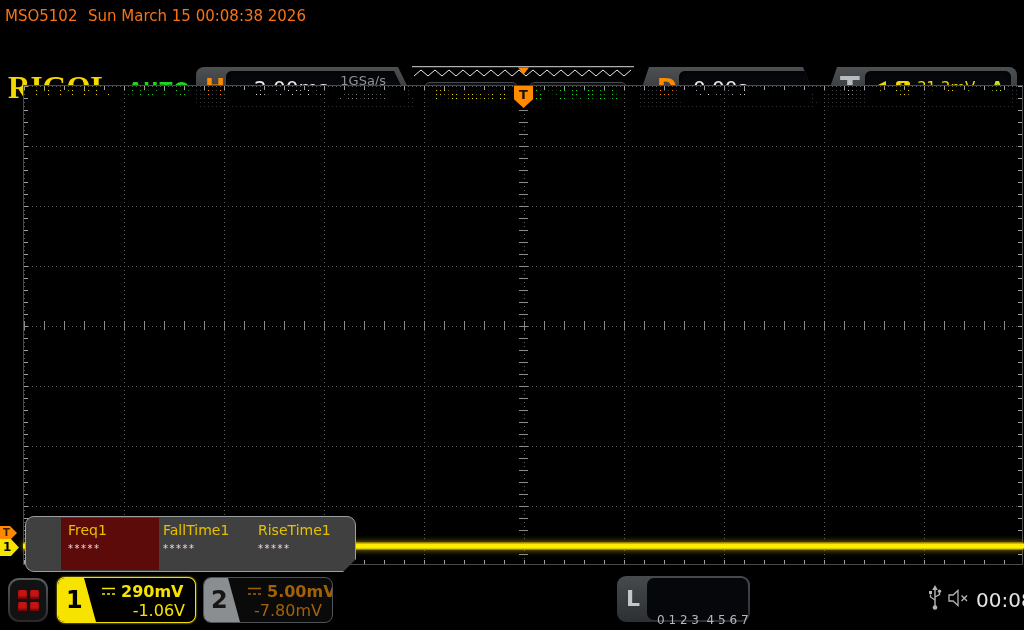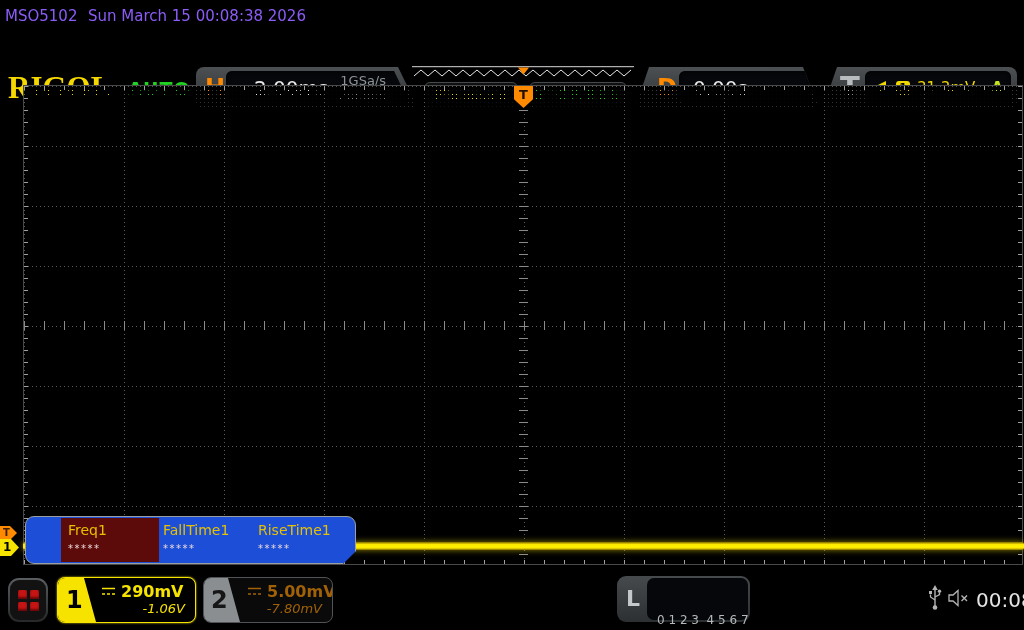--- a/index.html
+++ b/index.html
@@ -1,21 +1,21 @@
 <!DOCTYPE html>
 <html><head>
 <meta charset="utf-8">
 <style>
   * { margin:0; padding:0; box-sizing:border-box; }
   html,body { background:#000; }
   body { font-family:"DejaVu Sans", sans-serif; }
   #screen { position:relative; width:1024px; height:630px; background:#000; overflow:hidden; }
 
   
-  .topbar { position:absolute; left:0; top:0; width:1024px; height:30px; background:#000; color:#8b5cf6;padding-left:44px; }
+  .topbar { position:absolute; left:0; top:0; width:1024px; height:30px; background:#000; color:#f97316;padding-left:44px; }
   .topbar .model { position:absolute; left:5px; top:7px; font-size:15px; }
   .topbar .datetime { position:absolute; left:88px; top:7px; font-size:15px; }
 
   
   .header { position:absolute; left:0; top:30px; width:1024px; height:52px; background:#000; }
   .logo { position:absolute; left:8px; top:40px; font-family:"Liberation Serif", serif; font-weight:900; font-size:31px; letter-spacing:0px; color:#f5d800; font-style:normal; }
   .mode-auto { position:absolute; left:128px; top:48px; font-size:19px; font-weight:bold; color:#21d321; letter-spacing:1px; }
 
   .hd-box { position:absolute; background:linear-gradient(#4c5052,#2c3032); border-radius:8px; }
   .hd-inner { position:absolute; background:#05070a; border-radius:6px; box-shadow:inset 0 0 4px #000; }
@@ -62,37 +62,37 @@
   .trig-pos-marker { position:absolute; left:514px; top:86px; width:19px; height:22px; background:#ff8a00; clip-path:polygon(0 0,100% 0,100% 60%,50% 100%,0 60%); color:#201000; font-size:13px; font-weight:bold; text-align:center; line-height:17px; z-index:8; }
 
   .trace { position:absolute; left:23px; top:542px; width:1001px; height:8px; z-index:5;
     background:linear-gradient(to bottom, #7d6a00, #ffe800 30%, #fff200 55%, #ffe800 75%, #7d6a00);
     box-shadow:0 0 6px rgba(255,232,0,.55); border-radius:2px; }
 
   .trig-level-tag { position:absolute; left:0; top:526px; width:17px; height:14px; background:#ff8a00; clip-path:polygon(0 0, 10px 0, 100% 50%, 10px 100%, 0 100%); color:#402000; font-size:10px; font-weight:bold; line-height:14px; padding-left:3px; z-index:7; }
   .ch1-tag { position:absolute; left:0; top:539px; width:19px; height:17px; background:#f7e300; clip-path:polygon(0 0, 11px 0, 100% 50%, 11px 100%, 0 100%); color:#000; font-size:12px; font-weight:bold; line-height:17px; padding-left:3px; z-index:7; }
 
   
-  .meas-box { position:absolute; left:25px; top:516px; width:331px; height:48px; background:#1d4ed8; border:1px solid #9aa0a2; border-radius:9px; clip-path:polygon(0 0, 100% 0, 100% calc(100% - 13px), calc(100% - 13px) 100%, 0 100%); z-index:6; }
+  .meas-box { position:absolute; left:25px; top:516px; width:331px; height:56px; background:#404040; border:1px solid #9aa0a2; border-radius:9px; clip-path:polygon(0 0, 100% 0, 100% calc(100% - 13px), calc(100% - 13px) 100%, 0 100%); z-index:6; }
   .meas-cell-hl { position:absolute; left:35px; top:1px; bottom:1px; width:98px; background:#5c0a0a; }
   .meas-item { position:absolute; top:0; height:100%; }
   .meas-label { position:absolute; top:5px; font-size:14px; color:#e6c100; white-space:nowrap; }
   .meas-value { position:absolute; top:26px; font-size:10px; letter-spacing:1.5px; color:#ecdcdc; white-space:nowrap; }
   .meas-item.m0 { left:42px; } .meas-item.m1 { left:137px; } .meas-item.m2 { left:232px; }
 
   
   .bottombar { position:absolute; left:0; top:570px; width:1024px; height:60px; background:#000; }
   .quick-btn { position:absolute; left:8px; top:8px; width:40px; height:44px; border-radius:11px; background:linear-gradient(#5a5e60,#26282a); padding:2px; }
   .quick-btn .inner { width:100%; height:100%; background:#121212; border-radius:9px; display:grid; grid-template-columns:9px 9px; grid-template-rows:9px 9px; gap:3px; align-content:center; justify-content:center; }
   .quick-btn .sq { background:#c41414; border-radius:1.5px; box-shadow:inset 0 -2px 2px #6d0808; }
 
   .ch-block { position:absolute; top:7px; height:46px; border-radius:8px; overflow:hidden; }
   .ch-tab { position:absolute; left:0; top:0; bottom:0; font-weight:bold; font-size:24px; }
   .ch-row1 { position:absolute; left:44px; top:4px; font-size:16px; display:flex; align-items:center; gap:5px;font-weight:bold; }
-  .ch-row2 { position:absolute; right:10px; top:23px; font-size:13px;font-style:italic; }
+  .ch-row2 { position:absolute; right:10px; top:23px; font-size:16px; }
   .ch1-block { left:57px; width:139px; background:#000; border:1px solid #f7e300; box-shadow:0 0 2px #f7e300; }
   .ch1-block .ch-tab { width:38px; background:#f7e300; clip-path:polygon(0 0, 26px 0, 38px 100%, 0 100%); color:#000; padding:8px 0 0 8px; }
   .ch1-block .ch-row1, .ch1-block .ch-row2 { color:#f7e300; }
   .ch2-block { left:203px; width:130px; background:#0a0a0a; border:1px solid #505456; }
   .ch2-block .ch-tab { width:36px; background:#8a8e90; clip-path:polygon(0 0, 24px 0, 36px 100%, 0 100%); color:#161616; padding:8px 0 0 7px; }
   .ch2-block .ch-row1, .ch2-block .ch-row2 { color:#a16207; }
 
   .l-block { position:absolute; left:617px; top:6px; width:133px; height:46px; border-radius:9px; background:linear-gradient(#464a4c,#2c3032); }
   .l-tab { position:absolute; left:9px; top:10px; font-size:22px; font-weight:bold; color:#c4c8ca; }
   .l-panel { position:absolute; left:30px; top:2px; right:2px; bottom:2px; background:#05070a; border-radius:7px; color:#b4b8ba; font-size:12px; padding:5px 0 0 10px; line-height:15px; white-space:pre; }

